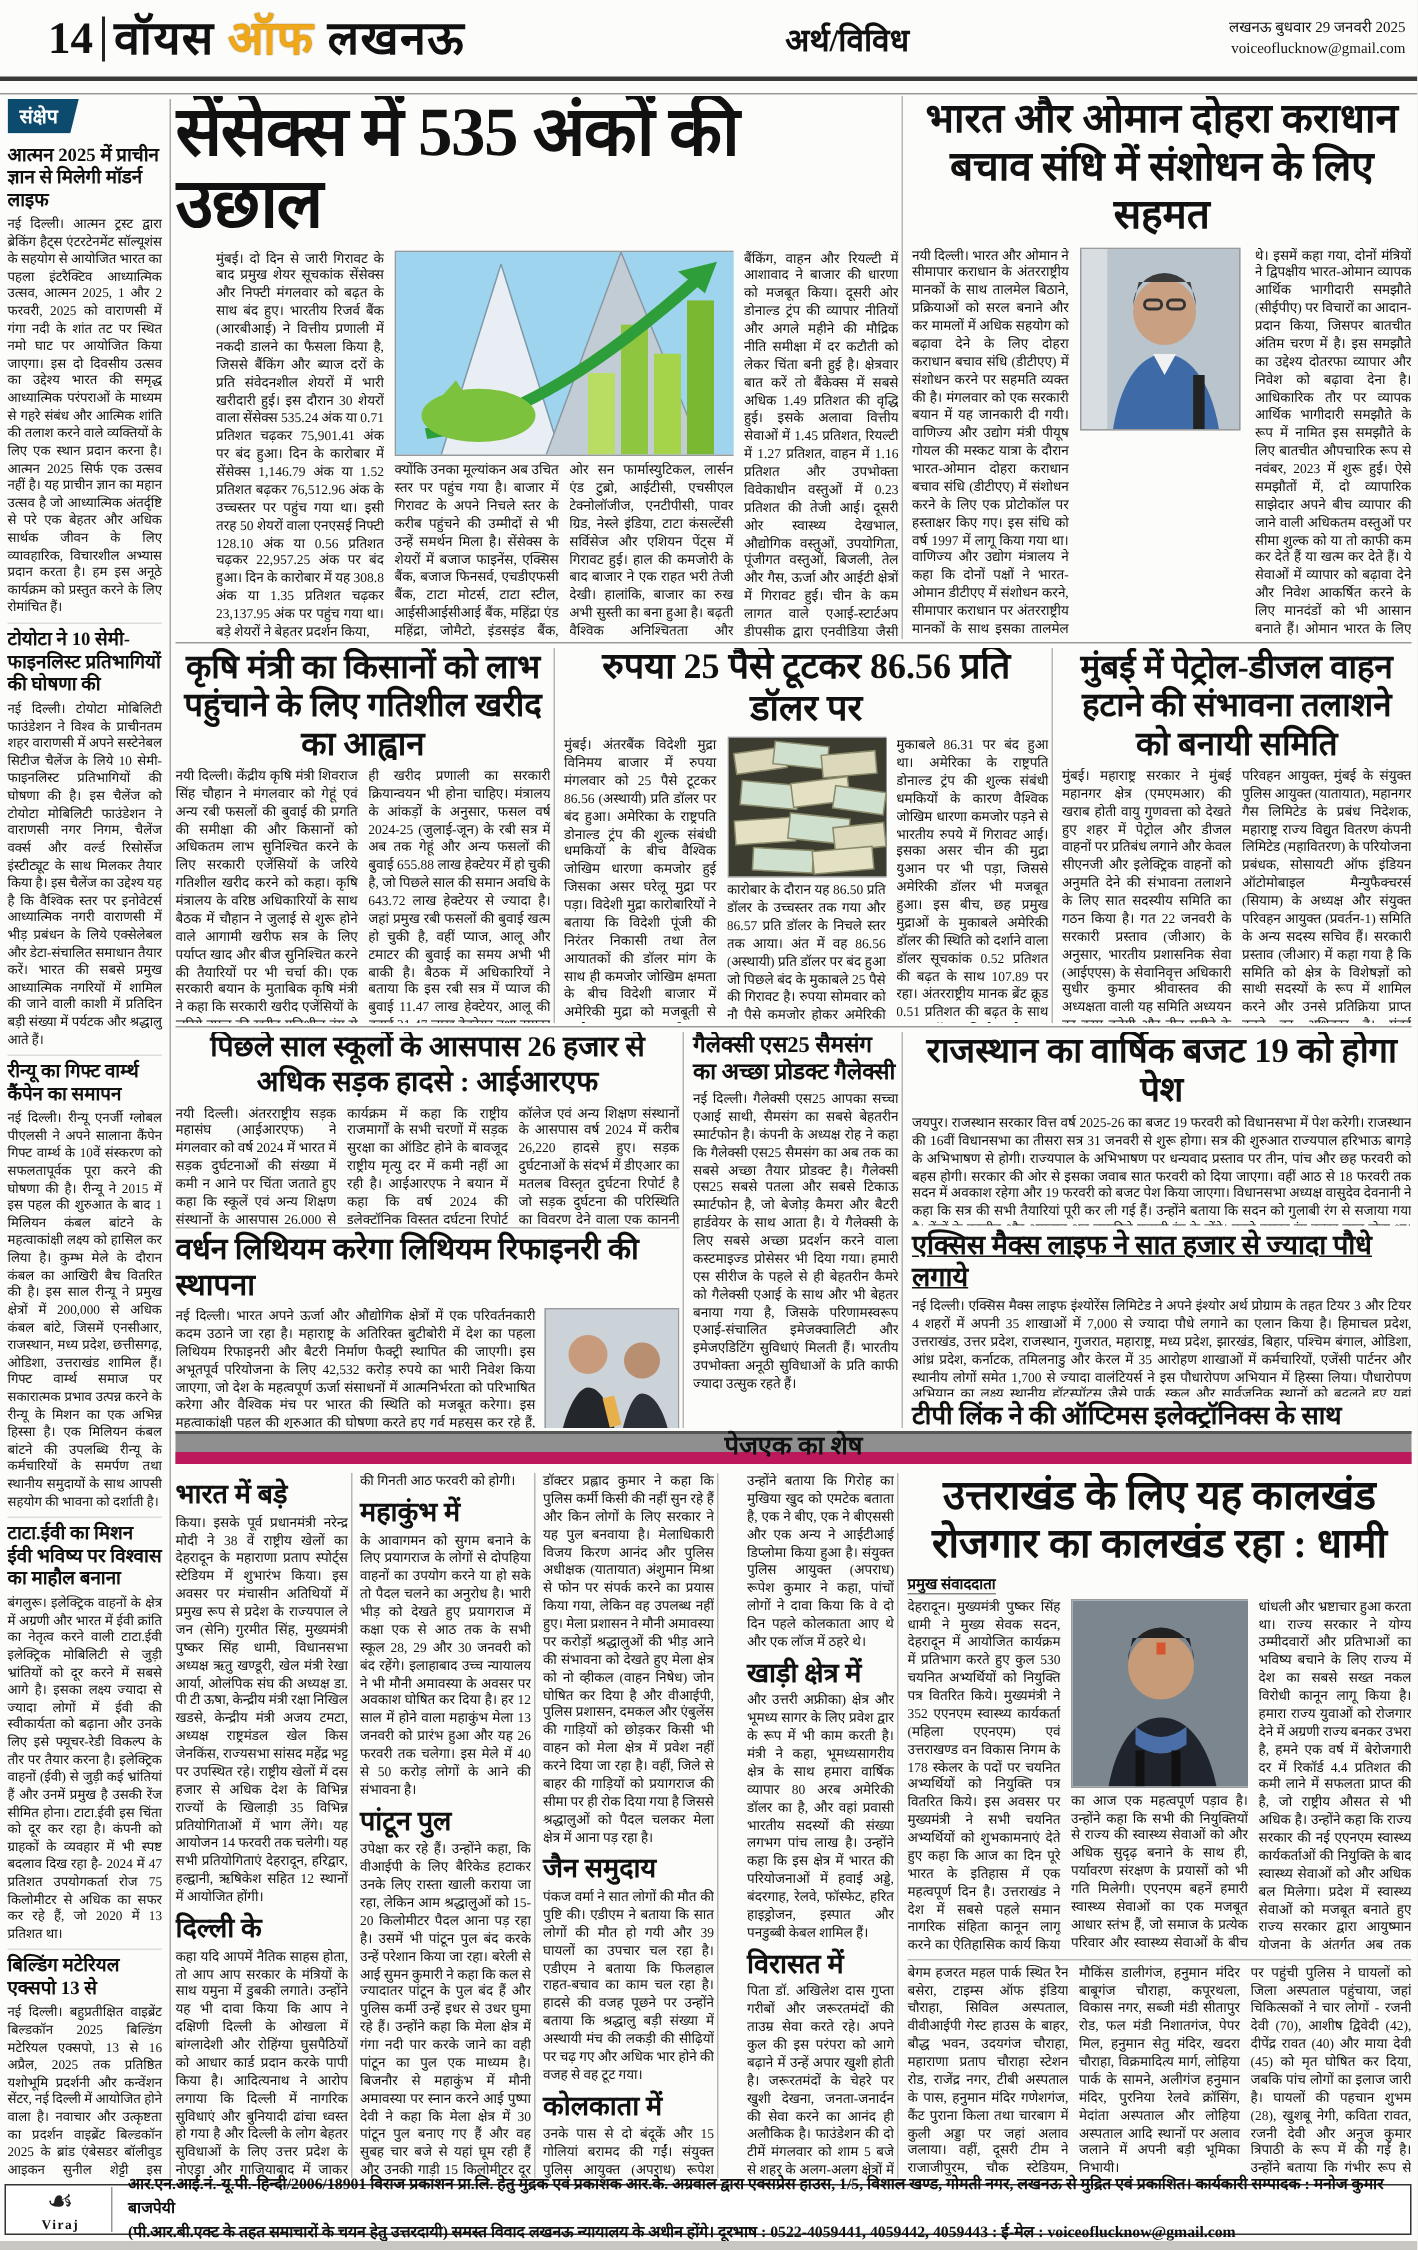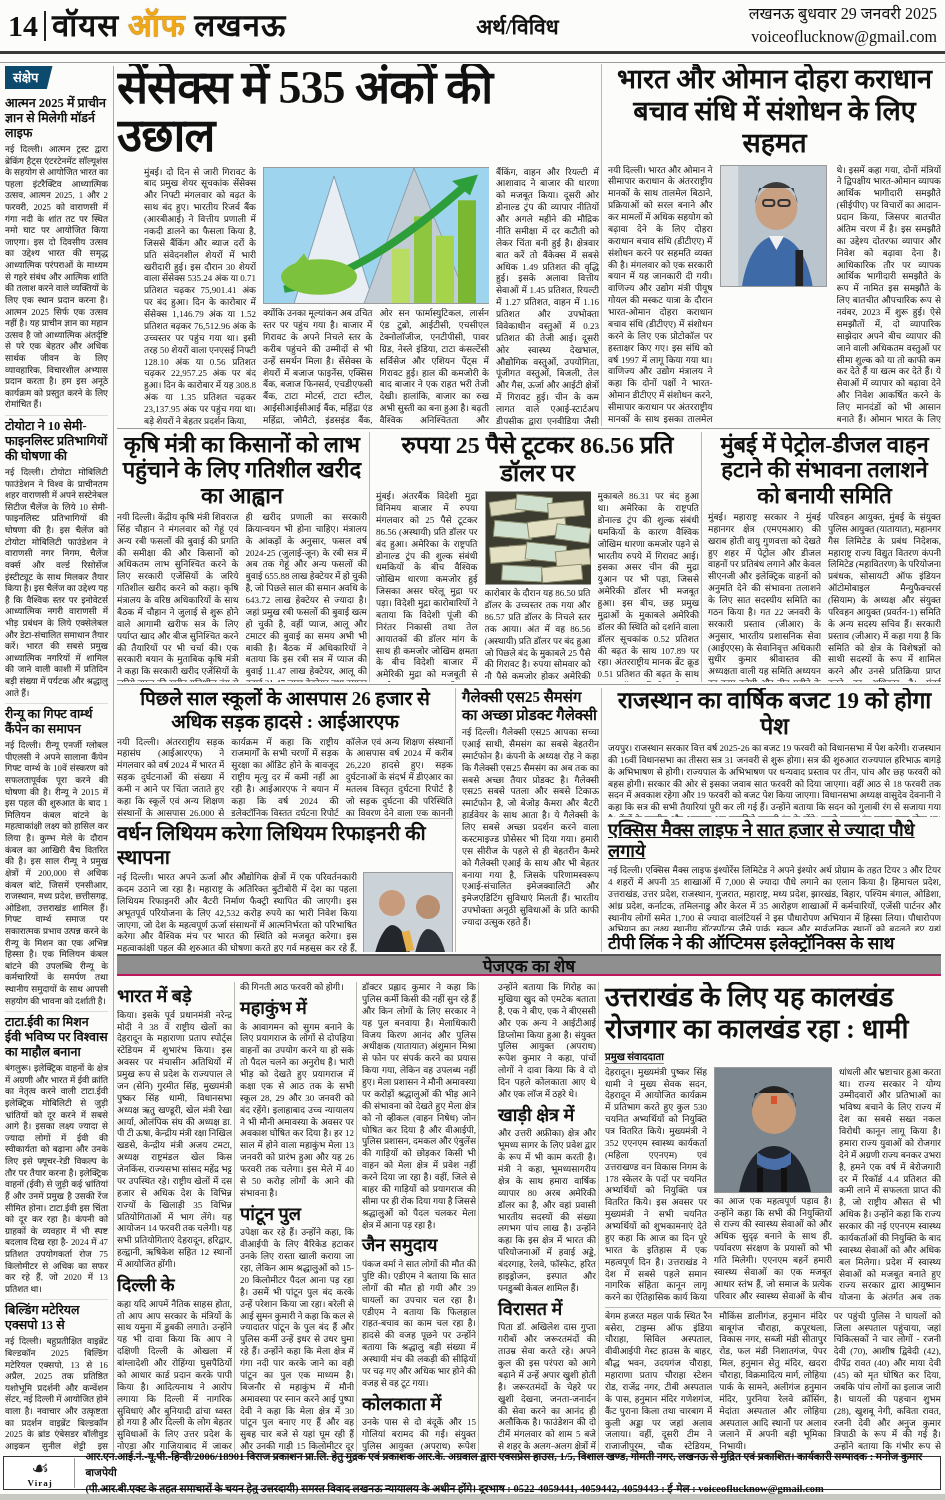--- a/index.html
+++ b/index.html
@@ -1,26 +1,26 @@
 <!DOCTYPE html>
 <html lang="hi"><head>
 <meta charset="utf-8">
 <style>
   html,body{margin:0;padding:0;}
   body{width:945px;height:1500px;background:#e9e7e2;font-family:"Liberation Serif","DejaVu Sans",serif;color:#111;}
   #page{position:relative;width:945px;height:1500px;background:#fcfcfa;overflow:hidden;}
   .abs{position:absolute;box-sizing:border-box;}
   
   .masthead{display:flex;align-items:center;justify-content:space-between;border-bottom:3px solid #3a3a3a;padding:0 8px;}
-  .mast-left{display:flex;align-items:center;gap:6px;}
+  .mast-left{display:flex;align-items:center;gap:6px;margin-left:24px;}
   .page-num{font-size:30px;font-weight:bold;border-right:2px solid #222;padding-right:6px;line-height:1;}
   .paper-title{font-size:31px;font-weight:bold;letter-spacing:1px;line-height:1;}
   .paper-title .of{color:#f0a818;text-shadow:0 0 1px #7a5200;}
   .mast-center{font-size:21px;font-weight:bold;}
-  .mast-right{text-align:right;font-size:16px;line-height:1.4;}
+  .mast-right{text-align:right;font-size:10px;line-height:1.4;}
   .thinrule{height:1px;background:#999;}
   
   .body-text{font-size:9px;line-height:1.32;text-align:justify;word-break:break-word;}
   .hl-xl{font-size:46px;font-weight:bold;line-height:1.05;letter-spacing:-1px;}
   .hl-lg{font-size:27px;font-weight:bold;line-height:1.18;text-align:center;}
   .hl-md{font-size:22px;font-weight:bold;line-height:1.15;}
   .hl-md2{font-size:20px;font-weight:bold;line-height:1.2;}
   .hl-sm{font-size:13px;font-weight:bold;line-height:1.2;margin:4px 0 3px;}
   .hl-bot{font-size:18px;font-weight:bold;line-height:1.15;margin:4px 0 3px;}
   .colrow{display:flex;gap:7px;}
@@ -29,21 +29,21 @@
   .block{overflow:hidden;}
   
   .brief-tab{background:#0c4a6e;color:#fff;font-weight:bold;font-size:13px;padding:2px 14px 3px 8px;display:inline-block;clip-path:polygon(0 0,100% 0,88% 100%,0 100%);}
   .sidebar .body-text{font-size:8.8px;}
   .sidebar .hl-sm{font-size:12.5px;border-top:1px solid #ddd;padding-top:3px;}
   .sidebar .hl-sm.nb{border-top:none;}
   
   .ph{position:relative;overflow:hidden;border:1px solid #9a9a9a;background:#cfd8e2;}
   .ph svg{display:block;width:100%;height:100%;}
   
-  .rest-band{background:#8f8f8f;color:#101010;display:flex;align-items:center;justify-content:center;font-size:17px;font-weight:bold;border-top:2px solid #555;border-bottom:2px solid #be185d;text-align:right;}
+  .rest-band{background:#8f8f8f;color:#101010;display:flex;align-items:center;justify-content:center;font-size:17px;font-weight:bold;border-top:2px solid #555;border-bottom:8px solid #be185d;text-align:right;}
   .rest-band span{background:transparent;}
   
   .footer-box{border:1.5px solid #333;display:flex;align-items:center;gap:10px;padding:2px 8px;background:#fff;}
   .footer-logo{width:58px;text-align:center;border-right:1px solid #999;padding-right:6px;}
   .footer-logo .y{font-size:20px;color:#222;line-height:1;}
   .footer-logo .nm{font-size:9px;font-weight:bold;letter-spacing:1px;}
   .footer-text{font-size:10.5px;line-height:1.5;font-weight:bold;}
   .bottom-strip{background:#c9c7c2;}
   .byline{font-size:10px;font-weight:bold;border-bottom:1px solid #888;display:inline-block;margin-bottom:3px;}
 </style>
@@ -268,21 +268,21 @@
   </div>
   <div class="abs block vline-l" style="left:478px;top:982px;width:118px;height:470px;padding-left:19px;">
     <div class="body-text">उन्होंने बताया कि गिरोह का मुखिया खुद को एमटेक बताता है, एक ने बीए, एक ने बीएससी और एक अन्य ने आईटीआई डिप्लोमा किया हुआ है। संयुक्त पुलिस आयुक्त (अपराध) रूपेश कुमार ने कहा, पांचों लोगों ने दावा किया कि वे दो दिन पहले कोलकाता आए थे और एक लॉज में ठहरे थे।</div>
     <div class="hl-bot">खाड़ी क्षेत्र में</div>
     <div class="body-text">और उत्तरी अफ्रीका) क्षेत्र और भूमध्य सागर के लिए प्रवेश द्वार के रूप में भी काम करती है। मंत्री ने कहा, भूमध्यसागरीय क्षेत्र के साथ हमारा वार्षिक व्यापार 80 अरब अमेरिकी डॉलर का है, और वहां प्रवासी भारतीय सदस्यों की संख्या लगभग पांच लाख है। उन्होंने कहा कि इस क्षेत्र में भारत की परियोजनाओं में हवाई अड्डे, बंदरगाह, रेलवे, फॉस्फेट, हरित हाइड्रोजन, इस्पात और पनडुब्बी केबल शामिल हैं।</div>
     <div class="hl-bot">विरासत में</div>
     <div class="body-text">पिता डॉ. अखिलेश दास गुप्ता गरीबों और जरूरतमंदों की ताउम्र सेवा करते रहे। अपने कुल की इस परंपरा को आगे बढ़ाने में उन्हें अपार खुशी होती है। जरूरतमंदों के चेहरे पर खुशी देखना, जनता-जनार्दन की सेवा करने का आनंद ही अलौकिक है। फाउंडेशन की दो टीमें मंगलवार को शाम 5 बजे से शहर के अलग-अलग क्षेत्रों में अलाव जलाने के लिए निकलीं। अलाव जलाने का यह सिलसिला रात 11 बजे तक चला। प्रत्येक अलाव पर लगभग 40 किलो लकड़ी जलाई जा रही है। पहली टीम ने ट्रामा सेंटर केजीएमयू, क्वीन मेरी अस्पताल, लारी कॉर्डियोलॉजी, बलरामपुर अस्पताल,</div>
   </div>
 
   <div class="abs block vline-l" style="left:598px;top:982px;width:343px;height:470px;padding-left:6px;">
-    <div class="hl-lg" style="text-align:left;font-size:27px;">उत्तराखंड के लिए यह कालखंड रोजगार का कालखंड रहा : धामी</div>
+    <div class="hl-lg" style="text-align:center;font-size:27px;">उत्तराखंड के लिए यह कालखंड रोजगार का कालखंड रहा : धामी</div>
     <div class="byline">प्रमुख संवाददाता</div>
     <div class="colrow" style="height:236px;">
       <div class="c body-text">देहरादून। मुख्यमंत्री पुष्कर सिंह धामी ने मुख्य सेवक सदन, देहरादून में आयोजित कार्यक्रम में प्रतिभाग करते हुए कुल 530 चयनित अभ्यर्थियों को नियुक्ति पत्र वितरित किये। मुख्यमंत्री ने 352 एएनएम स्वास्थ्य कार्यकर्ता (महिला एएनएम) एवं उत्तराखण्ड वन विकास निगम के 178 स्केलर के पदों पर चयनित अभ्यर्थियों को नियुक्ति पत्र वितरित किये। इस अवसर पर मुख्यमंत्री ने सभी चयनित अभ्यर्थियों को शुभकामनाएं देते हुए कहा कि आज का दिन पूरे भारत के इतिहास में एक महत्वपूर्ण दिन है। उत्तराखंड ने देश में सबसे पहले समान नागरिक संहिता कानून लागू करने का ऐतिहासिक कार्य किया है। इस शुभ दिन सभी लोगों को नियुक्ति मिलना हमारे लिए भी सम्मान की बात है। नियुक्ति पा रहे सभी लोगों के जीवन</div>
       <div style="flex:0 0 118px;display:flex;flex-direction:column;gap:3px;overflow:hidden;">
         <div class="ph" style="width:118px;height:124px;">
           <svg viewBox="0 0 118 124" preserveAspectRatio="none">
             <rect width="118" height="124" fill="#9aa4ac"></rect>
             <rect x="0" y="0" width="118" height="124" fill="#7b868e"></rect>
             <circle cx="59" cy="44" r="22" fill="#c79a78"></circle>
             <path d="M37 40 a22 22 0 0 1 44 0 l-3 -15 -38 0 z" fill="#222"></path>

